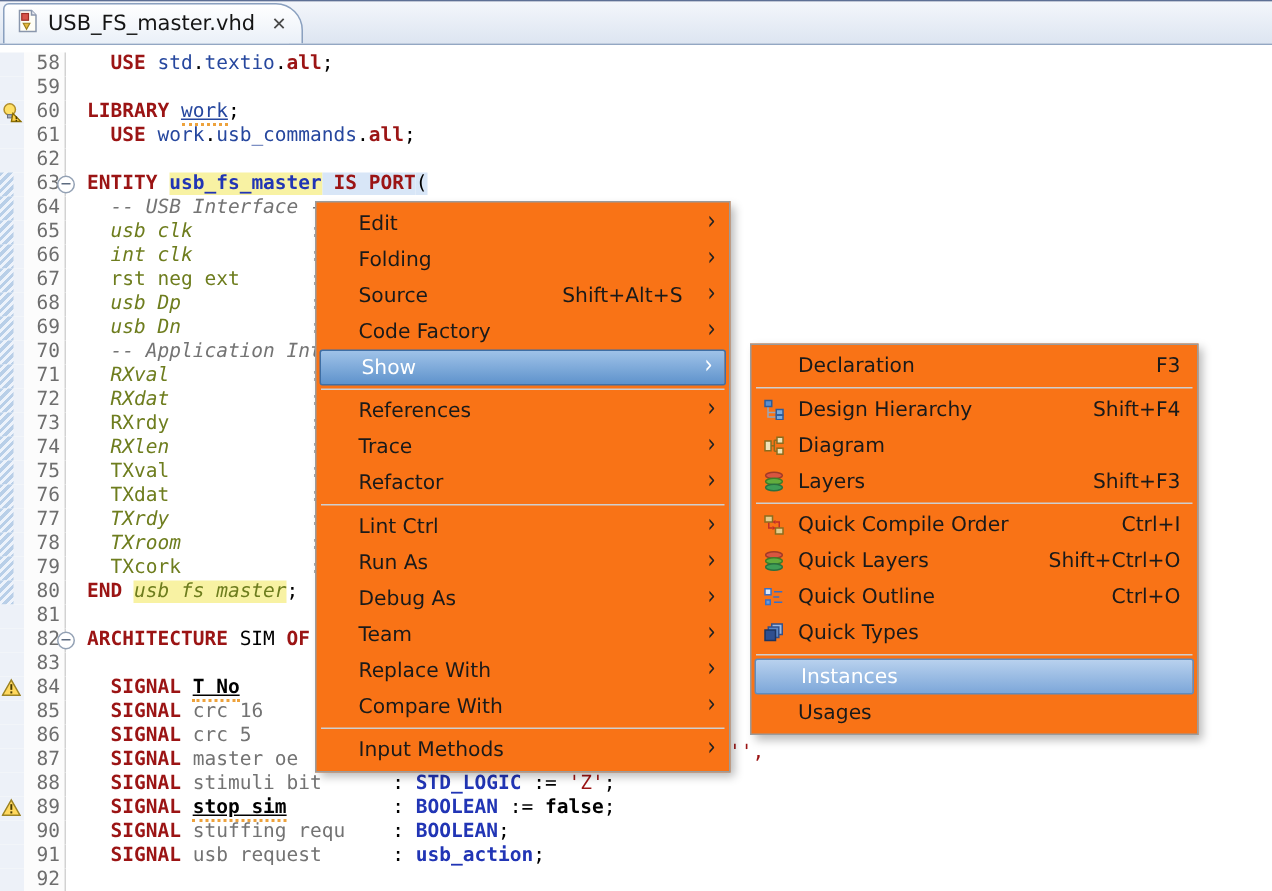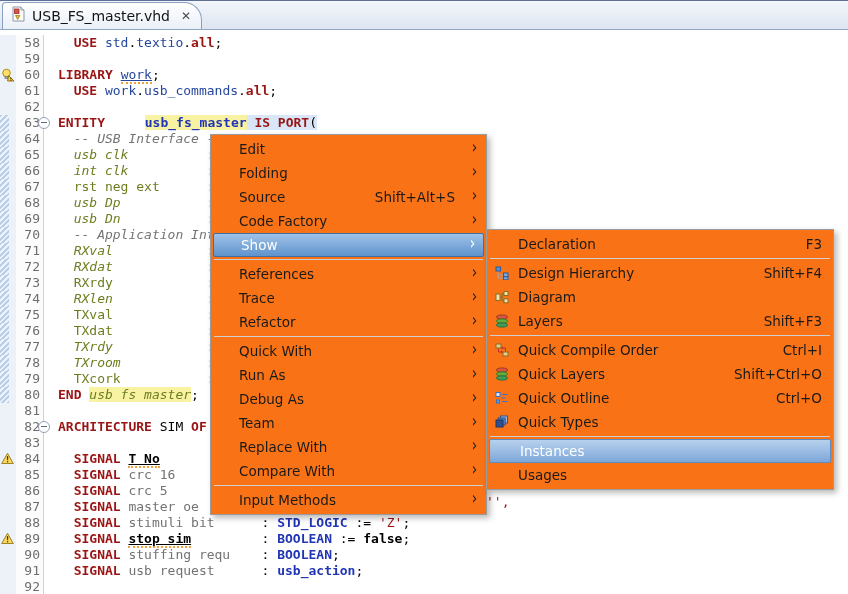--- a/index.html
+++ b/index.html
@@ -31,21 +31,21 @@
   .c-fold{width:14px;flex:none;border-left:1px solid #d2d2d2;position:relative;background:#fff;}
   .fold-dot{position:absolute;left:-6px;top:2px;width:10px;height:10px;border:1px solid #93a1b4;
             border-radius:50%;background:#fff;}
   .fold-dot i{position:absolute;left:2px;top:4px;width:6px;height:1px;background:#5d6b80;}
   .row pre{margin:0;flex:1;white-space:pre;}
   .tk.pl{color:#000;}
   .tk.kw{color:#9b1414;font-weight:bold;}
   .tk.pkg{color:#26479e;}
   .tk.link{color:#26479e;text-decoration:underline;border-bottom:2px dotted #eda23c;}
   .tk.type{color:#2135b5;font-weight:bold;}
-  .tk.ent{color:#2135b5;font-weight:bold;background:#f8f2a3;margin-left:32px;}
+  .tk.ent{color:#2135b5;font-weight:bold;background:#f8f2a3;}
   .tk.endn{color:#6e7d1e;font-style:italic;background:#f8f2a3;}
   .tk.cm{color:#747474;font-style:italic;}
   .tk.id{color:#6e7d1e;}
   .tk.idi{color:#6e7d1e;font-style:italic;}
   .tk.sig{color:#737373;}
   .tk.sigw{color:#000;text-decoration:underline;border-bottom:2px dotted #eda23c;font-weight:bold;}
   .tk.str{color:#9b1414;}
   .tk.boldpl{color:#000;font-weight:bold;}
   .tk.sel{background:#d8e6f7;}
   #fragment{position:absolute;left:486px;top:469px;white-space:pre;color:#9b1414;}
@@ -391,21 +391,21 @@
       <div class="mi">
         <span class="lbl">Trace</span>
         <span class="arrow">›</span>
       </div>
       <div class="mi">
         <span class="lbl">Refactor</span>
         <span class="arrow">›</span>
       </div>
       <div class="msep"></div>
       <div class="mi">
-        <span class="lbl">Quick With</span>
+        <span class="lbl">Lint Ctrl</span>
         <span class="arrow">›</span>
       </div>
       <div class="mi">
         <span class="lbl">Run As</span>
         <span class="arrow">›</span>
       </div>
       <div class="mi">
         <span class="lbl">Debug As</span>
         <span class="arrow">›</span>
       </div>
@@ -420,21 +420,21 @@
       <div class="mi">
         <span class="lbl">Compare With</span>
         <span class="arrow">›</span>
       </div>
       <div class="msep"></div>
       <div class="mi">
         <span class="lbl">Input Methods</span>
         <span class="arrow">›</span>
       </div>
     </div>
-  <div id="submenu" class="menu submenu" style="left: 486px; top: 228px; width: 348px;">
+  <div id="submenu" class="menu submenu" style="left: 500px; top: 228px; width: 299px;">
       <div class="mi">
         <span class="lbl">Declaration</span>
         <span class="sc">F3</span>
       </div>
       <div class="msep"></div>
       <div class="mi">
         <span class="ic"><svg width="14" height="14" viewBox="0 0 14 14">
             <path d="M3 5v7h5M3 9h5" stroke="#9aa6b8" fill="none"></path>
             <rect x="1" y="1" width="4.5" height="4" fill="#5a8fd0" stroke="#2c5c9c"></rect>
             <rect x="8.5" y="7" width="4.5" height="3.6" fill="#7aabde" stroke="#2c5c9c"></rect>

